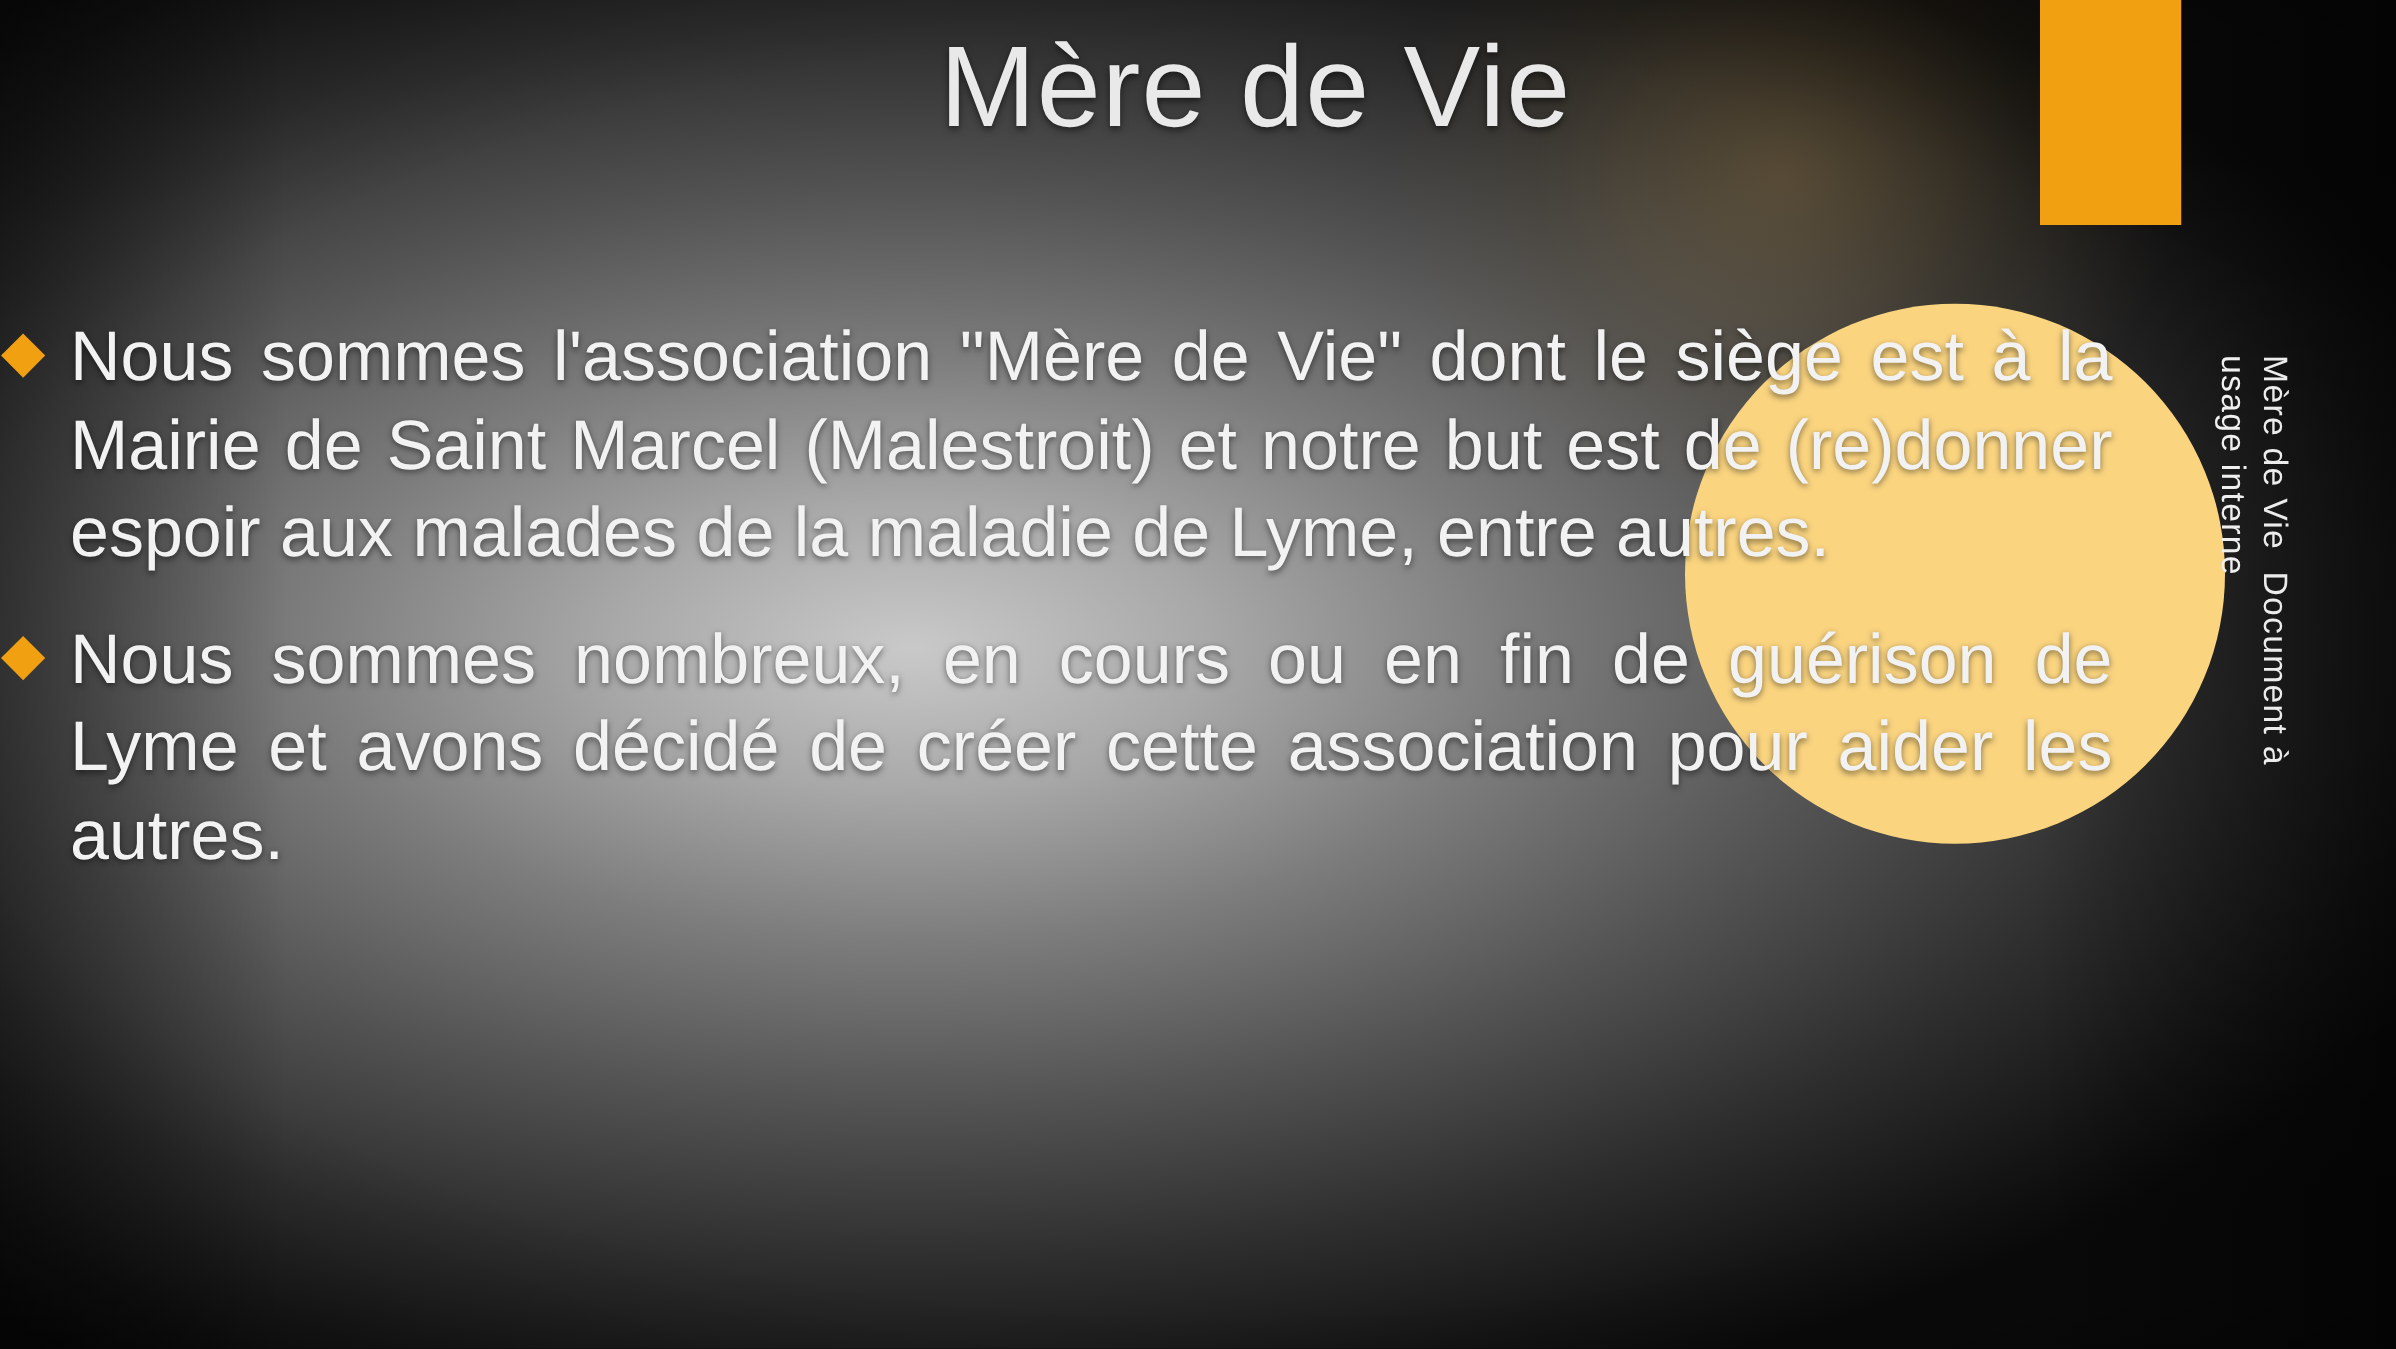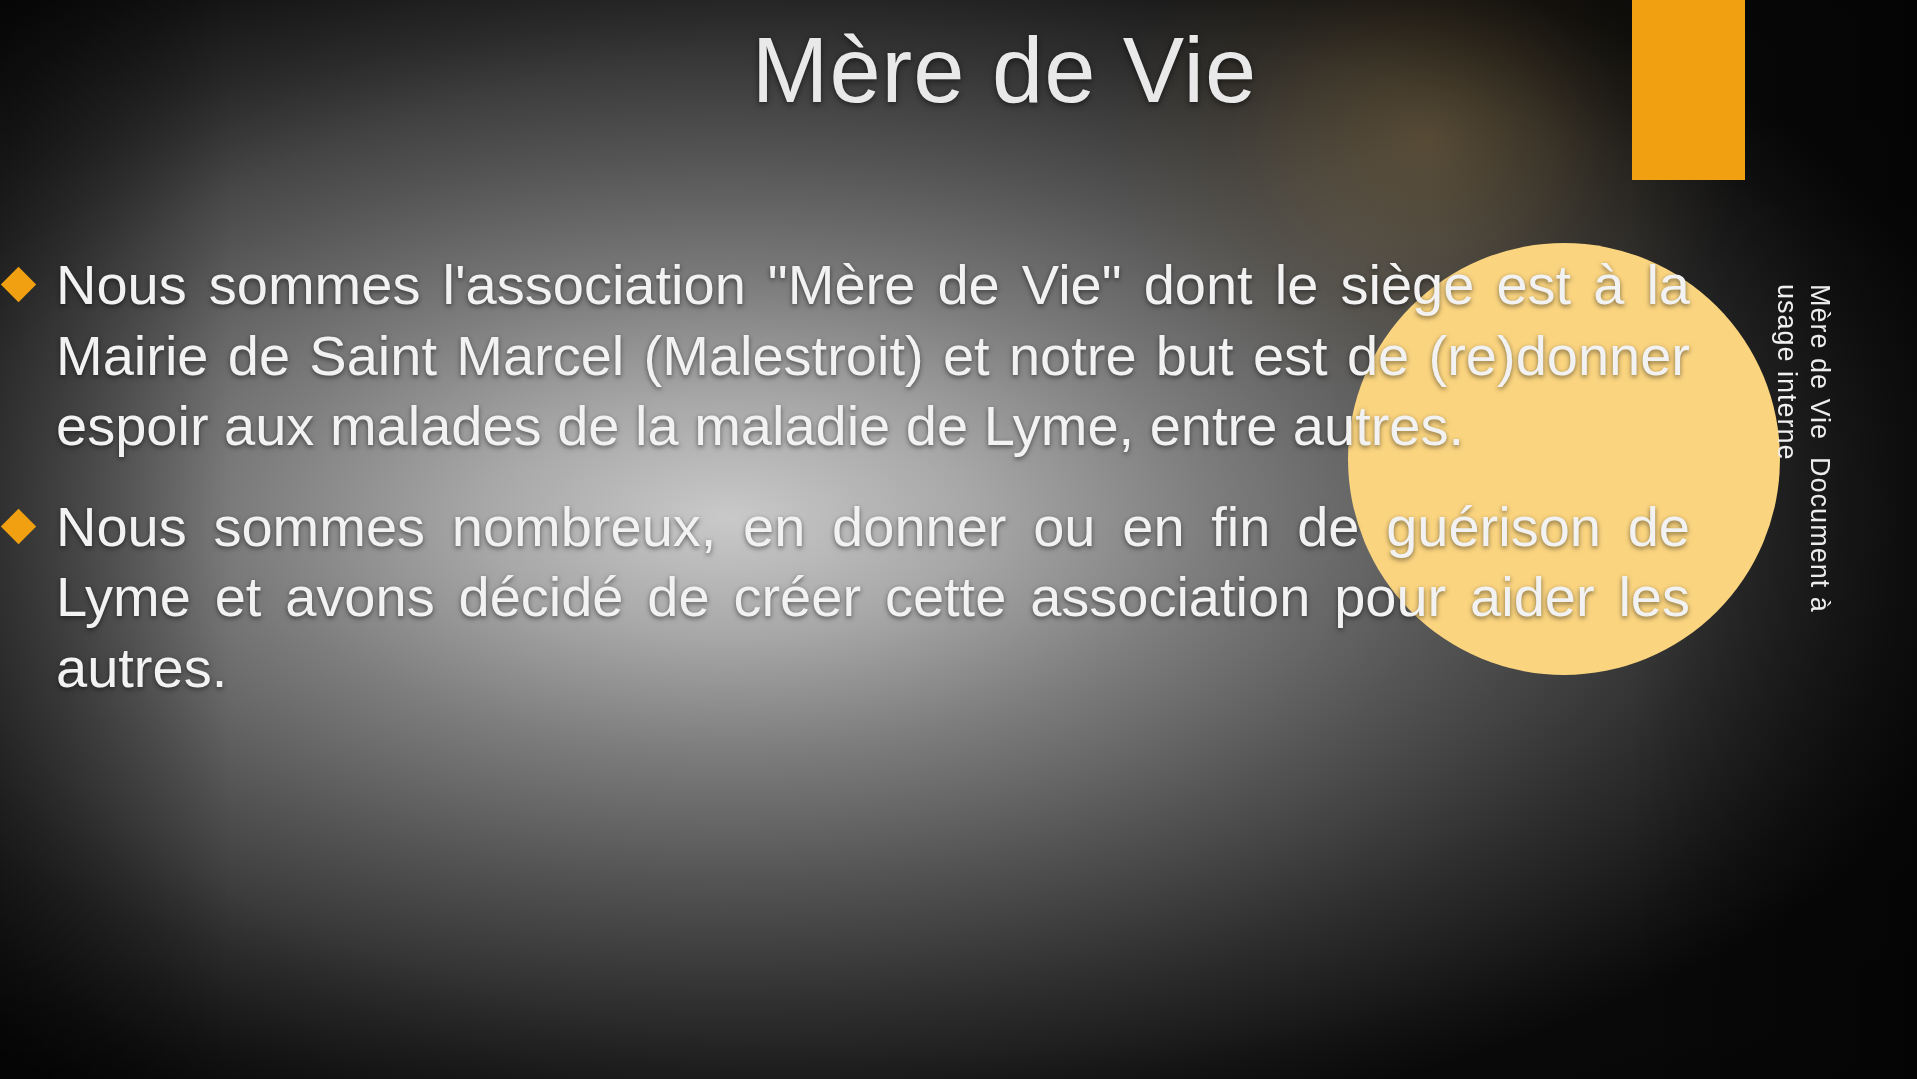--- a/index.html
+++ b/index.html
@@ -160,17 +160,17 @@
 
   <div class="body-block">
 
     <div class="bullet-row">
       <span class="bullet-mark"><span class="diamond"></span></span>
       <div class="bullet-text">Nous sommes l'association "Mère de Vie" dont le siège est à la Mairie de Saint Marcel (Malestroit) et notre but est de (re)donner espoir aux malades de la maladie de Lyme, entre autres.</div>
     </div>
 
     <div class="bullet-row">
       <span class="bullet-mark"><span class="diamond"></span></span>
-      <div class="bullet-text last-justify">Nous sommes nombreux, en donner ou en fin de guérison de Lyme et avons décidé de créer cette association pour aider les autres.</div>
+      <div class="bullet-text last-justify">Nous sommes nombreux, en cours ou en fin de guérison de Lyme et avons décidé de créer cette association pour aider les autres.</div>
     </div>
 
   </div>
 </div>
 
 </body></html>

